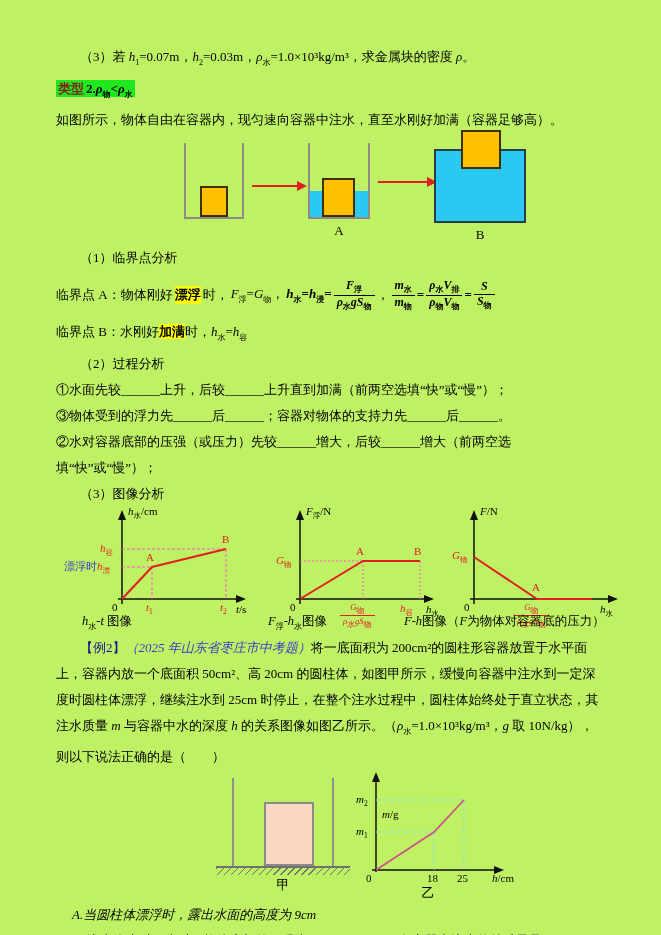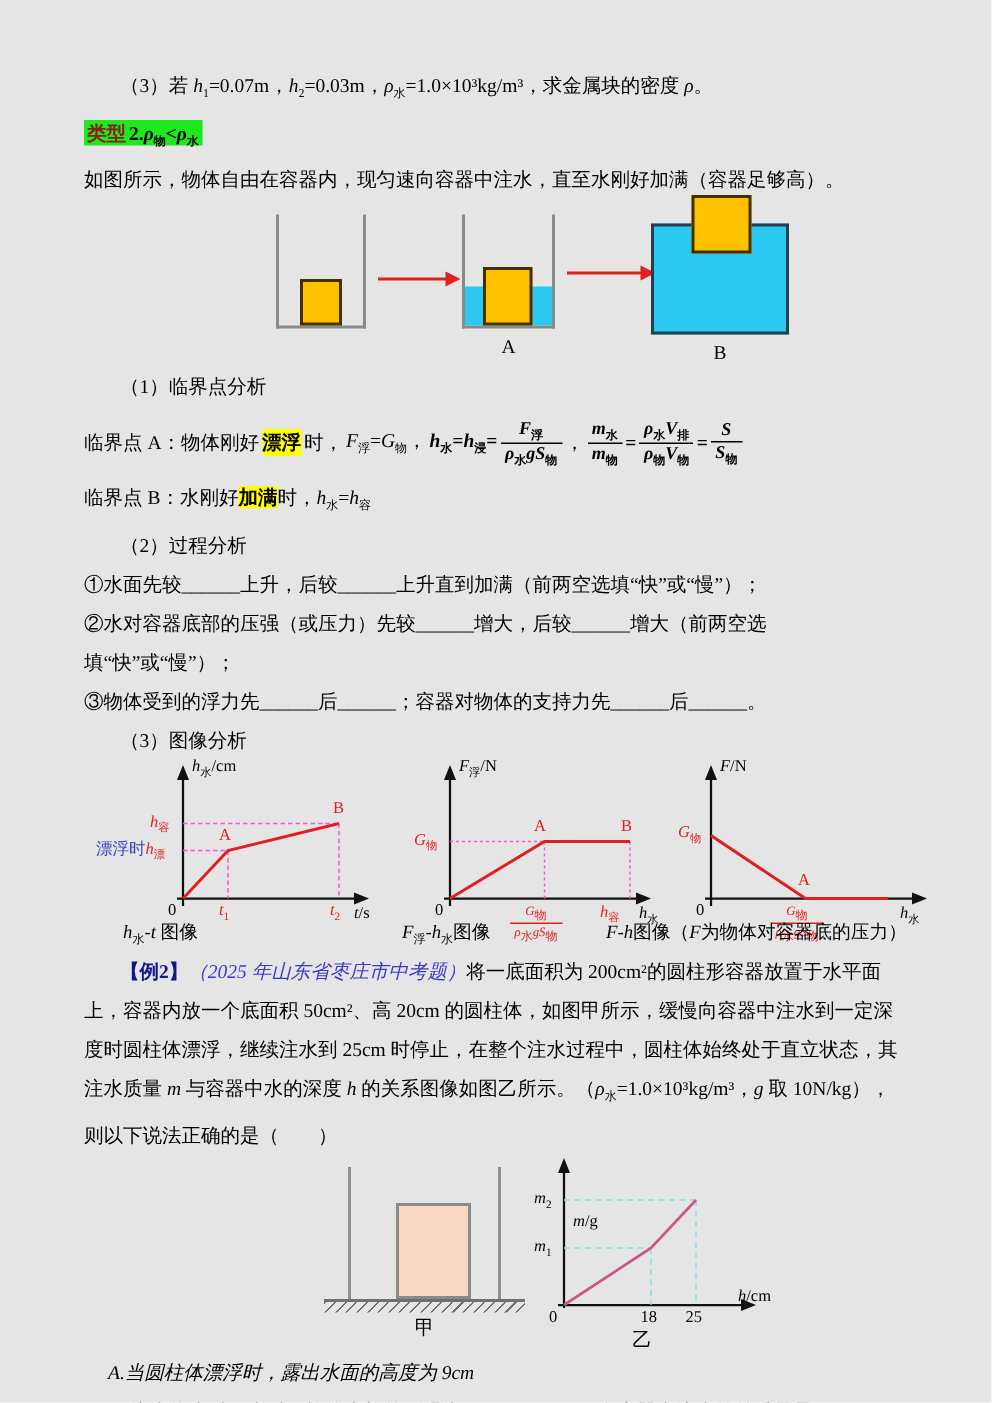--- a/index.html
+++ b/index.html
@@ -1,28 +1,28 @@
 <!DOCTYPE html>
 <html><head>
 <meta charset="utf-8">
 <style>
   html,body { margin:0; padding:0; background:#ffffff; }
   .page {
-    position:relative; width:661px; height:935px; background:#e5e5e5;
+    position:relative; width:661px; height:935px; background:#bef264;
     font-family:"Liberation Serif","DejaVu Serif",serif;
     font-size:13px; color:#000; box-sizing:border-box;
     padding:44px 56px 0 56px; overflow:hidden;
   }
   p { margin:0; line-height:26px; }
   .indent { text-indent:24px; }
   sub { font-size:8px; }
   .hl-green { background:#1fe81f; font-weight:bold; padding:1px 2px; }
   .type-label { color:#8b1a1a; margin-right:2px; }
   .hl-yellow { background:#ffff00; font-weight:bold; }
-  .tag-blue { color:#14148c; font-weight:bold;text-align:right; }
+  .tag-blue { color:#14148c; font-weight:normal;text-align:right; }
   .blue-source { color:#3a3ac8; font-style:italic; }
   .bold { font-weight:bold; }
   
   .frac { display:inline-block; vertical-align:middle; text-align:center; line-height:1.15; font-size:12px; }
   .frac .num { display:block; border-bottom:1px solid currentColor; padding:0 3px; }
   .frac .den { display:block; padding:0 3px; }
   .frac.small-red { color:#e02020; font-size:8.5px; line-height:1.2; }
   .fline { display:flex; align-items:center; height:48px; }
   .fline > * { margin-right:2px; }
   
@@ -108,22 +108,22 @@
     <span class="frac bold">
         <span class="num"><i>S</i></span>
         <span class="den"><i>S</i><sub>物</sub></span>
       </span>
   </div>
 
   <p><span>临界点 B：水刚好</span><span class="hl-yellow">加满</span><span>时，</span><span><i>h</i><sub>水</sub>=<i>h</i><sub>容</sub></span></p>
 
   <p class="indent">（2）过程分析</p>
   <p>①水面先较______上升，后较______上升直到加满（前两空选填“快”或“慢”）；</p>
+  <p>③物体受到的浮力先______后______；容器对物体的支持力先______后______。</p>
   <p>②水对容器底部的压强（或压力）先较______增大，后较______增大（前两空选填“快”或“慢”）；</p>
-  <p>③物体受到的浮力先______后______；容器对物体的支持力先______后______。</p>
 
   <p class="indent">（3）图像分析</p>
 
   <div class="graphs-row">
 
     <div class="graph" style="left:26px;">
       <svg width="180" height="100">
         <line x1="40" y1="95" x2="40" y2="6" stroke="#111" stroke-width="1.5"></line>
         <polygon points="40,1 36,11 44,11" fill="#111"></polygon>
         <line x1="36" y1="90" x2="158" y2="90" stroke="#111" stroke-width="1.5"></line>
@@ -215,21 +215,21 @@
         <line x1="18" y1="62" x2="76" y2="62" stroke="#88dde8" stroke-width="1" stroke-dasharray="4,3"></line>
         <line x1="76" y1="62" x2="76" y2="100" stroke="#88dde8" stroke-width="1" stroke-dasharray="4,3"></line>
         <polyline points="18,100 76,62 106,30" fill="none" stroke="#cc5588" stroke-width="1.8"></polyline>
       </svg>
       <span class="glabel" style="left:24px;top:-6px;margin-top:44px;"><i>m</i>/g</span>
       <span class="glabel" style="left:-2px;top:23px;"><i>m</i><sub>2</sub></span>
       <span class="glabel" style="left:-2px;top:55px;"><i>m</i><sub>1</sub></span>
       <span class="glabel" style="left:8px;top:102px;">0</span>
       <span class="glabel" style="left:69px;top:102px;">18</span>
       <span class="glabel" style="left:99px;top:102px;">25</span>
-      <span class="glabel" style="left:134px;top:88px;"><i>h</i>/cm</span>
+      <span class="glabel" style="left:134px;top:102px;"><i>h</i>/cm</span>
       <div class="fig-label" style="left:0;top:114px;width:140px;">乙</div>
     </div>
   </div>
 
   <div class="opt-row">
     <p class="opt-l" style="text-indent:16px;">A.当圆柱体漂浮时，露出水面的高度为 9cm</p>
   </div>
   <div class="opt-row">
     <p class="opt-l" style="text-indent:16px;">C.注水停止时，水对圆柱体底部的压强为 2500Pa</p>
     <p>D.向容器内注水的总质量是 4200g</p>

